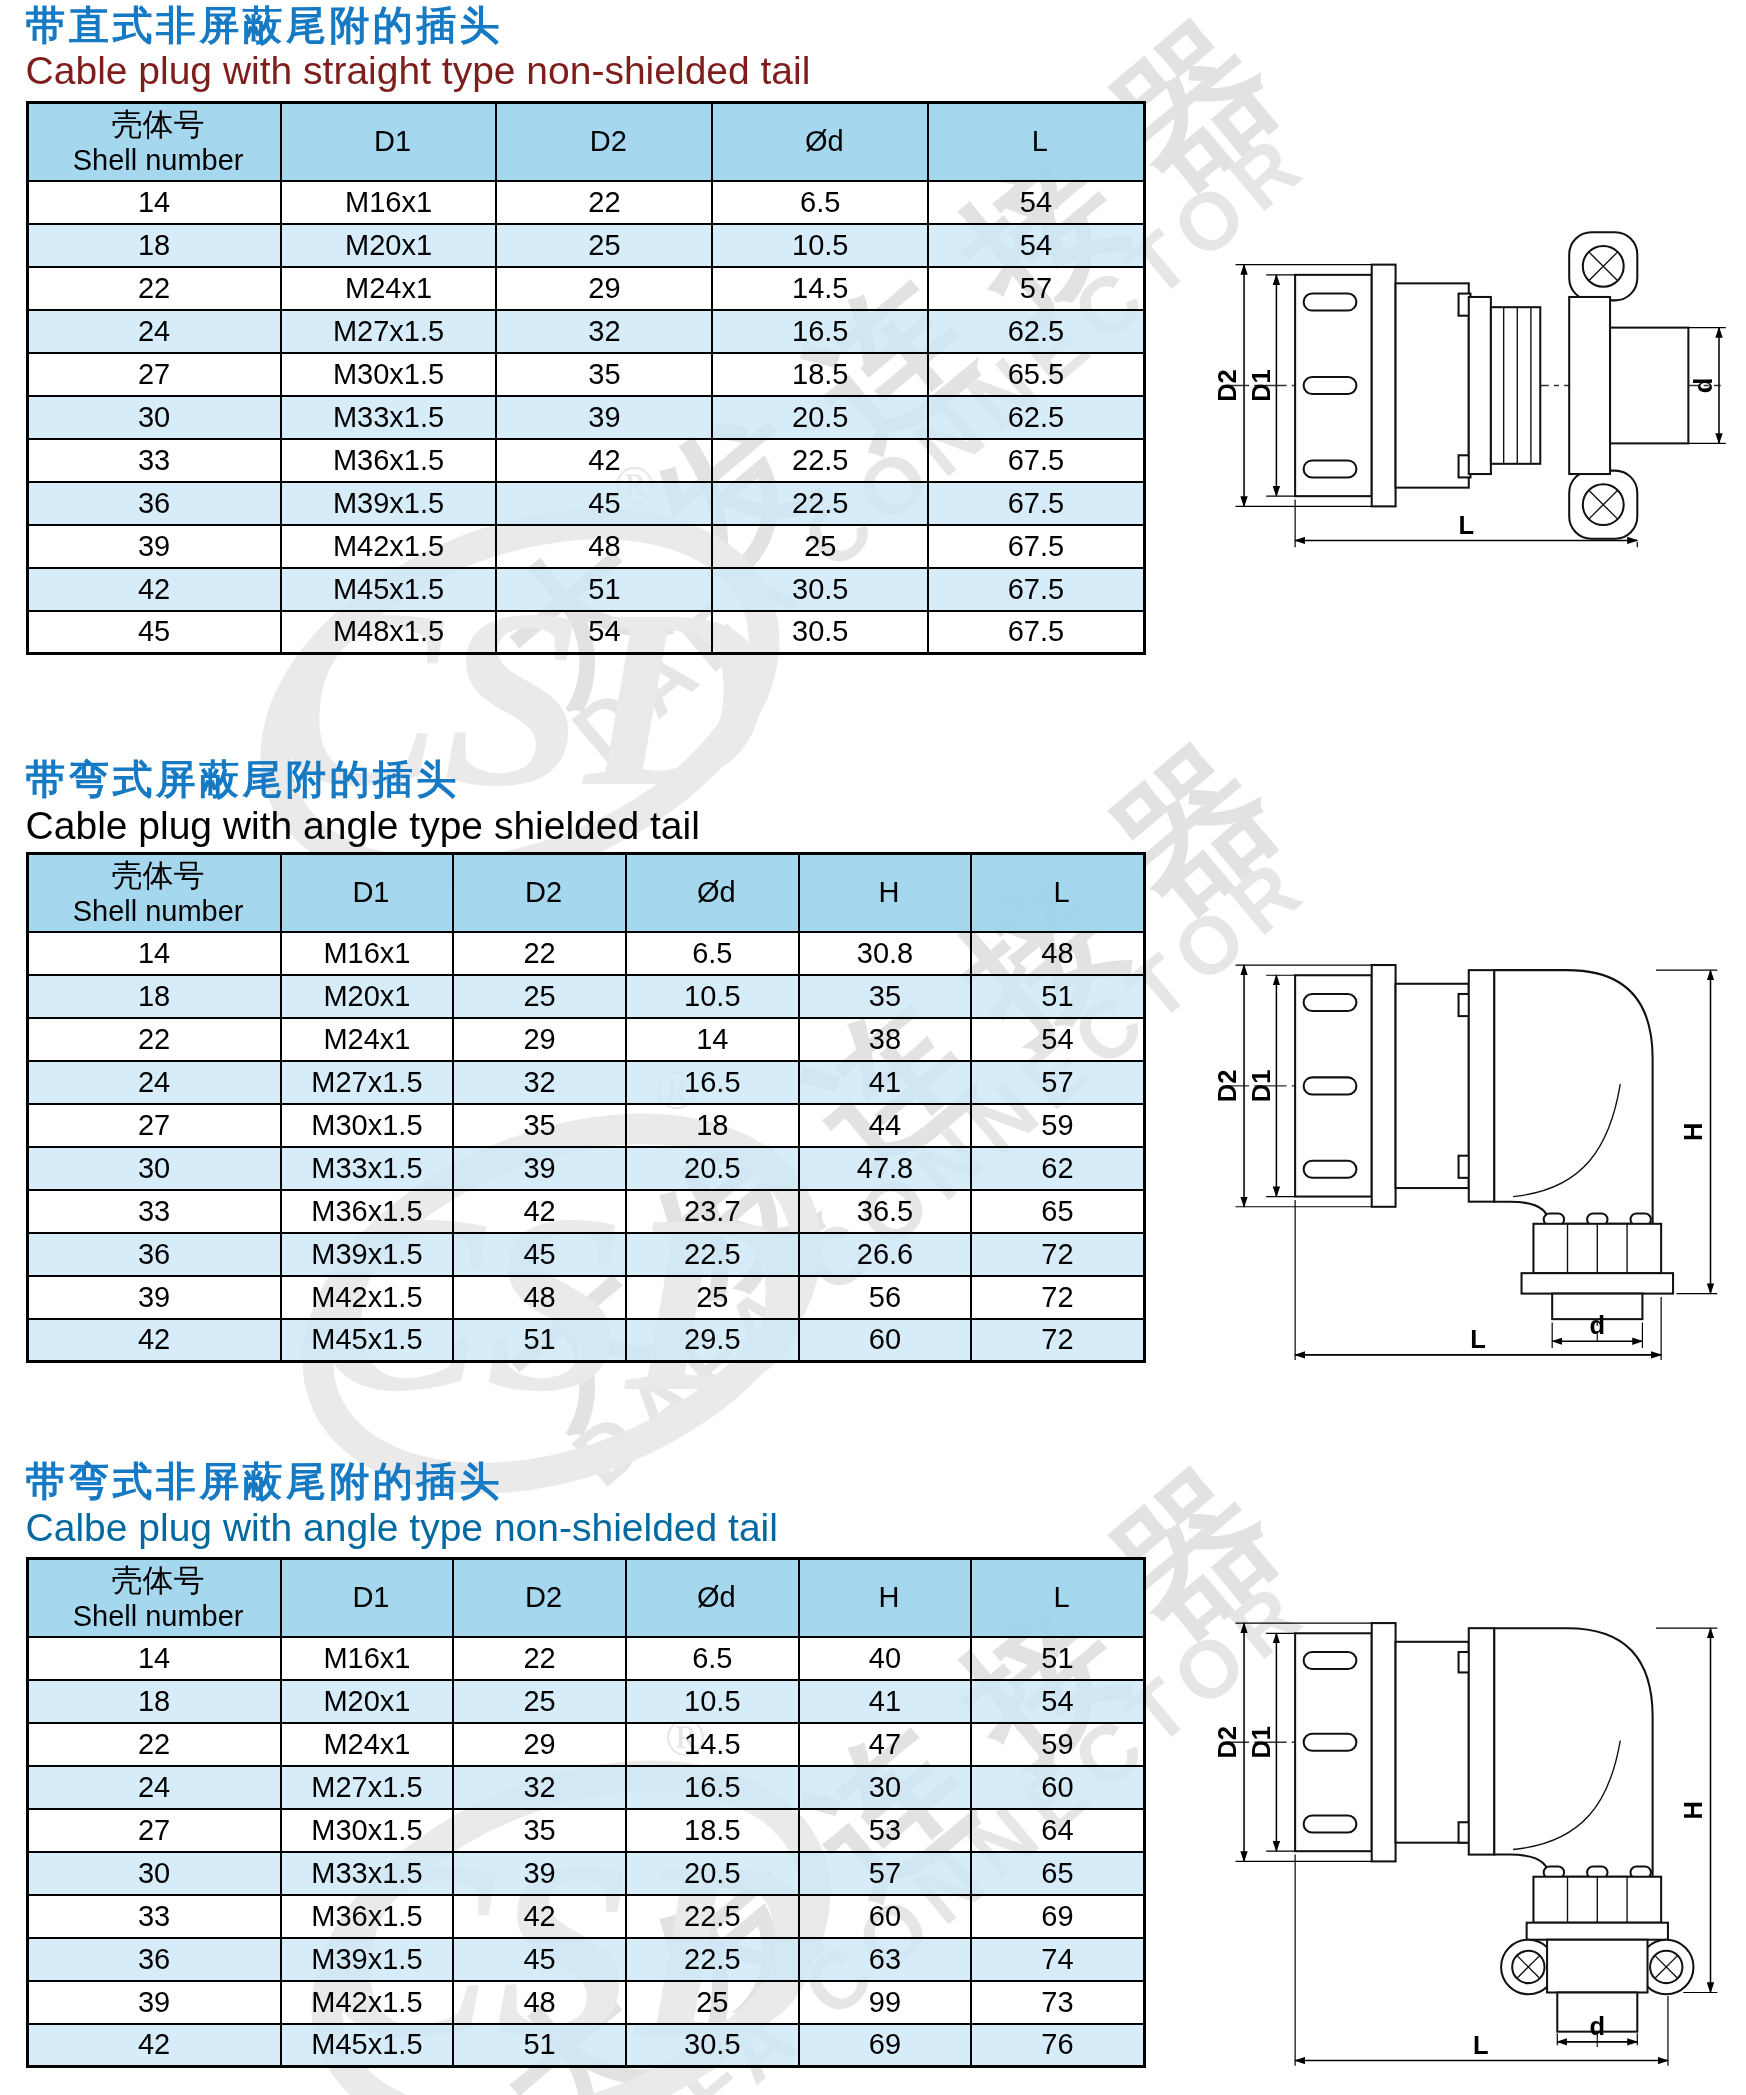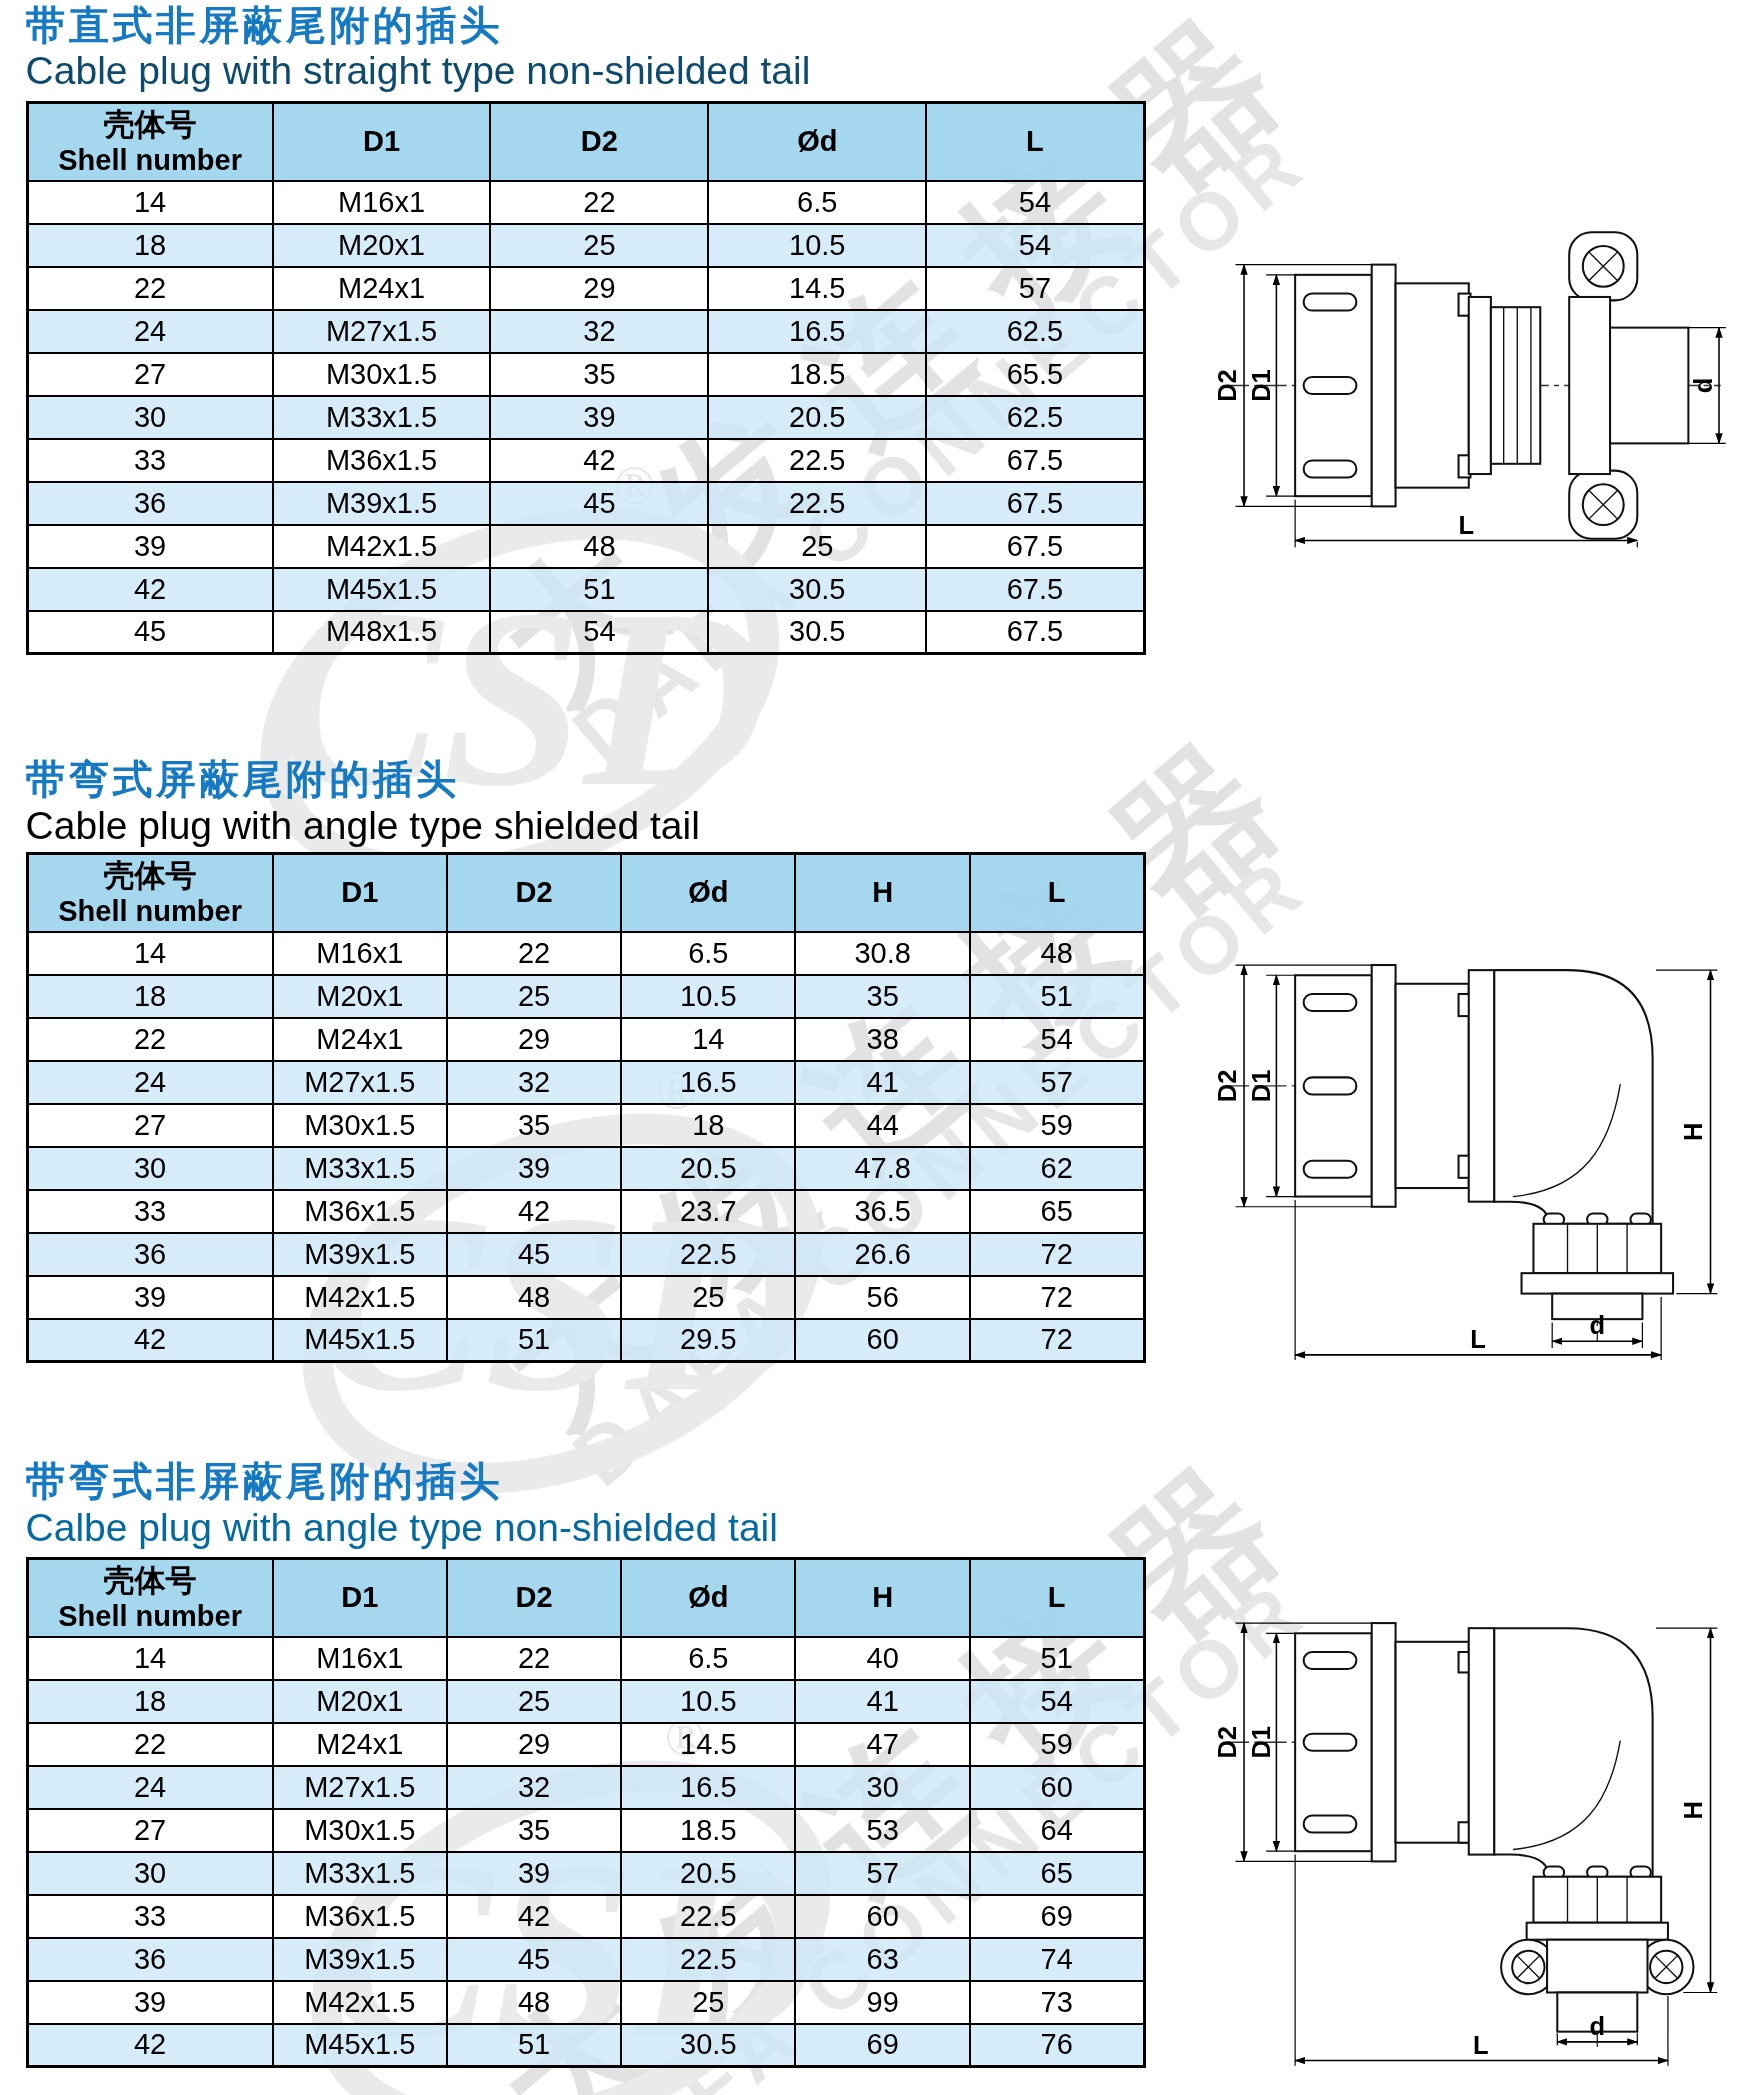--- a/index.html
+++ b/index.html
@@ -22,21 +22,21 @@
   .t-zh{font-size:40px;font-weight:bold;letter-spacing:3.4px;line-height:46px;}
   .t-en{font-size:39px;line-height:44px;margin-top:1.7px;}
   
   table.dtable{position:absolute;left:25.6px;width:1120px;border-collapse:collapse;
                table-layout:fixed;border:3.4px solid #000;}
   .t1{top:101px;} .t2{top:852px;} .t3{top:1557px;}
   .dtable th,.dtable td{border:2.6px solid #000;text-align:center;vertical-align:middle;
                         font-size:29px;padding:0;}
   .dtable thead tr{height:78px;}
   .dtable tbody tr{height:43px;}
-  .dtable th{background:rgba(158,212,238,0.93);font-weight:bold;}
+  .dtable th{background:rgba(158,212,238,0.93);font-weight:normal;padding-left:8px;}
   .dtable th.shell-th{width:243px;}
   .shell-th .zh{font-size:31px;line-height:37px;}
   .shell-th .en{font-size:29px;line-height:34px;}
   .dtable tbody tr.alt td{background:rgba(205,231,247,0.8);}
   
   .draw{position:absolute;}
   .dr1{left:1210px;top:215px;width:532px;height:341px;}
   .dr2{left:1210px;top:941px;width:532px;height:426px;}
   .dr3{left:1210px;top:1606px;width:532px;height:464px;}
   .draw .body{fill:#fff;stroke:#111;stroke-width:2.4;}
@@ -73,21 +73,21 @@
   <svg class="logo logo3" width="562" height="477" viewBox="0 0 660 560">
     <ellipse cx="330" cy="300" rx="300" ry="185" transform="rotate(-22 330 300)" fill="none" stroke="#eaeaea" stroke-width="36"></ellipse>
     <text x="330" y="400" text-anchor="middle" font-size="300" font-style="italic" font-weight="bold" fill="#eaeaea">CSD</text>
     <text x="440" y="70" font-size="64" fill="#e6e6e6">®</text>
   </svg>
 
   <div class="content">
 
     <div class="sec sec1">
       <div class="t-zh" style="color: rgb(21, 121, 195);">带直式非屏蔽尾附的插头</div>
-      <div class="t-en" style="color: #0c4a6e;">Cable plug with straight type non-shielded tail</div>
+      <div class="t-en" style="color: #7f1d1d;">Cable plug with straight type non-shielded tail</div>
     </div>
     <table class="dtable t1">
         <thead>
           <tr>
             <th class="shell-th">
               <div class="zh">壳体号</div>
               <div class="en">Shell number</div>
             </th>
             <th>D1</th>
             <th>D2</th>

